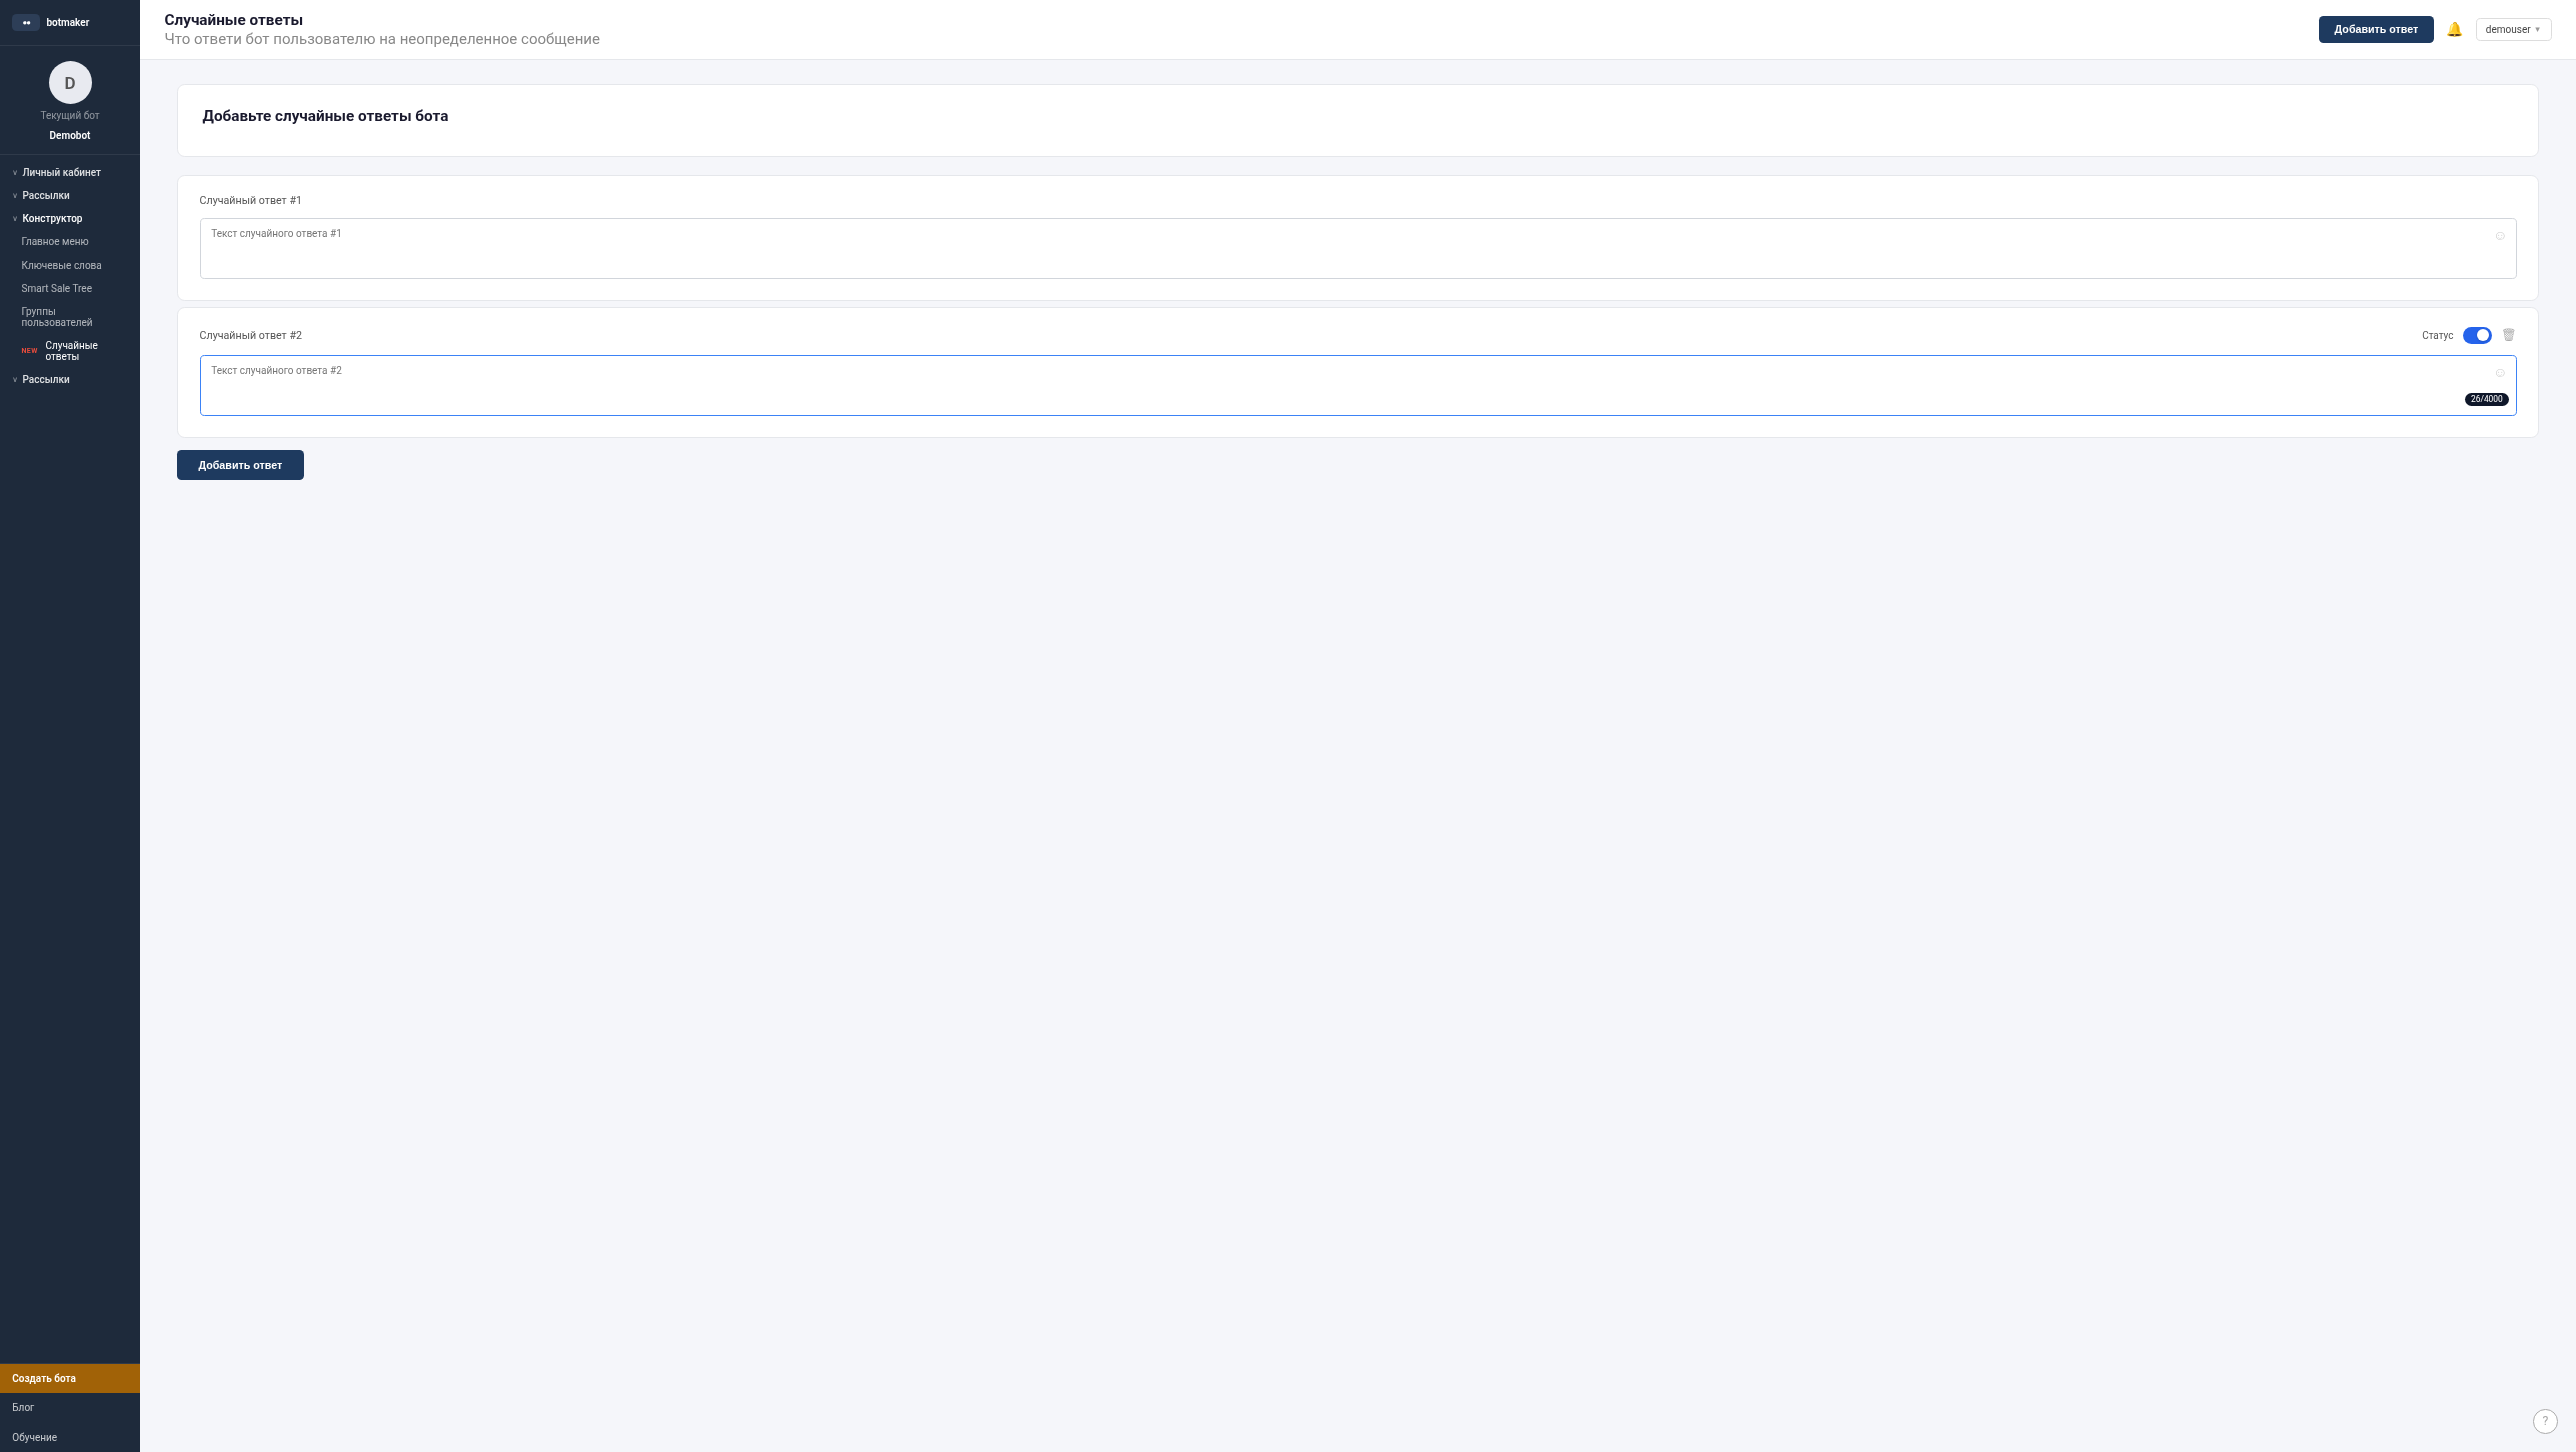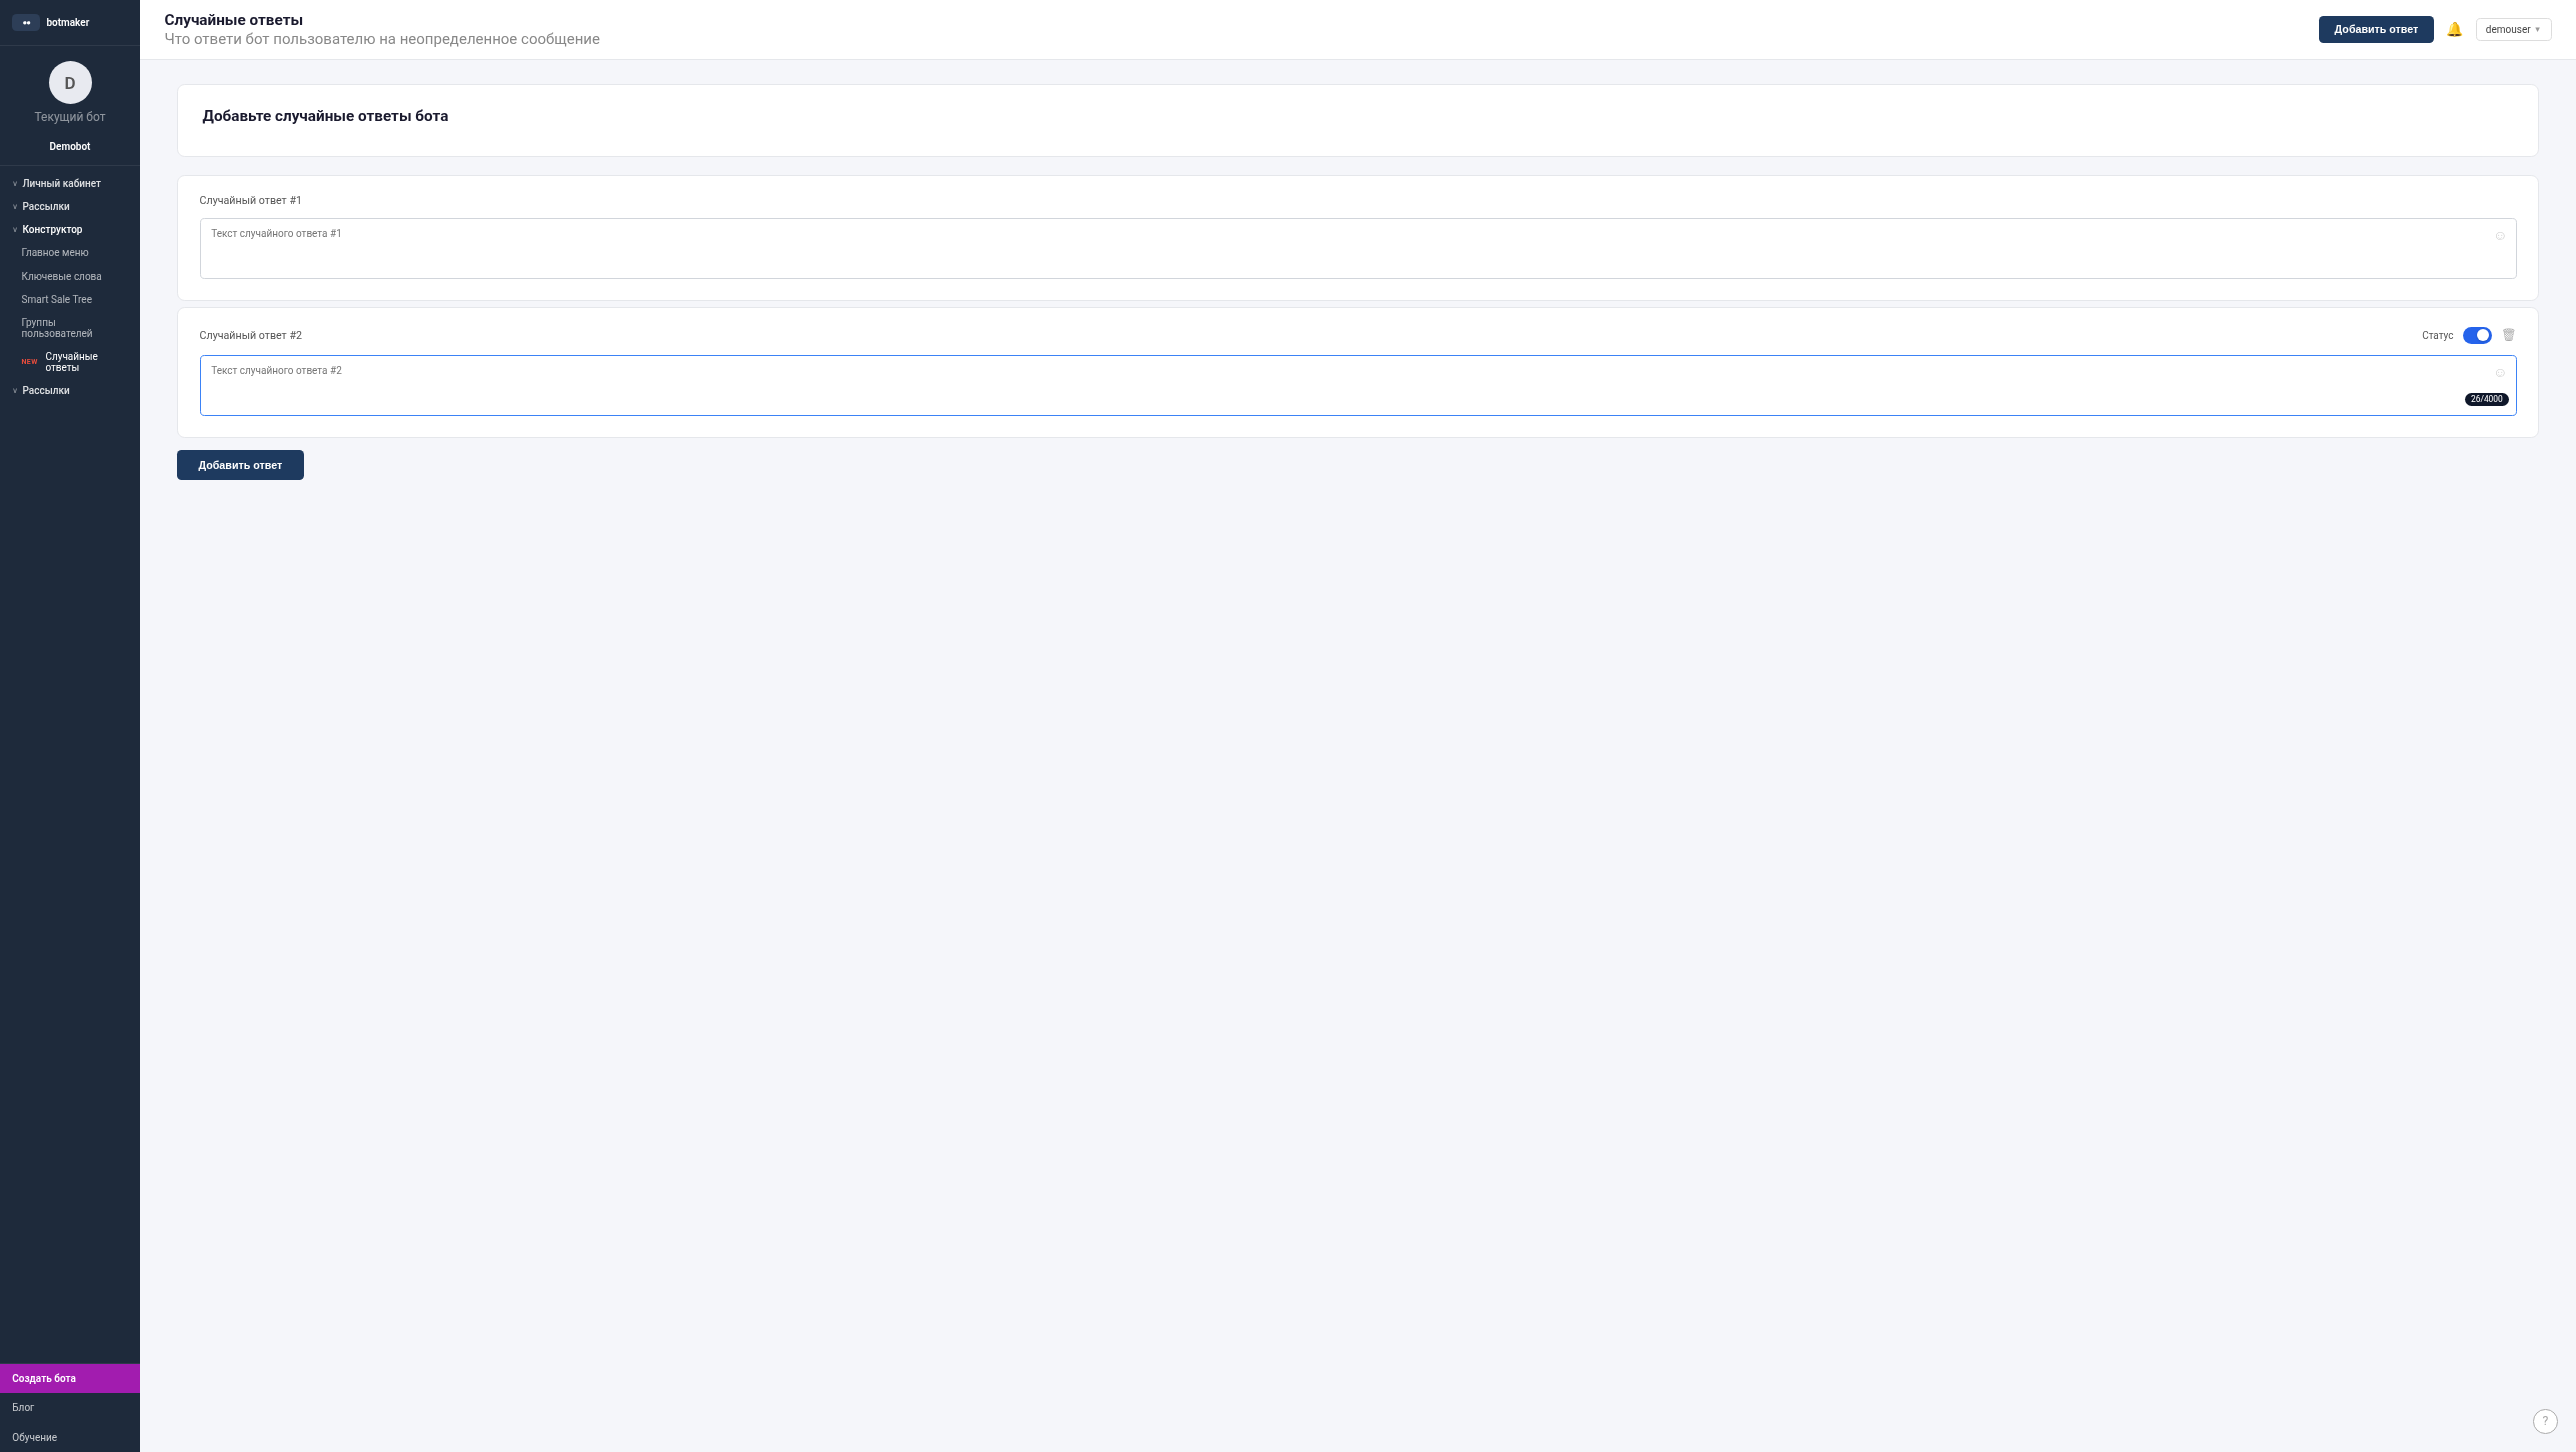--- a/index.html
+++ b/index.html
@@ -50,21 +50,21 @@
       border-radius: 50%;
       background: #e8eaf0;
       display: flex;
       align-items: center;
       justify-content: center;
       font-size: 17px;
       font-weight: 600;
       color: #555;
       margin-bottom: 6.1px;
     }
-    .bot-label { font-size: 12px; color: rgba(255,255,255,0.5); margin-bottom: 17px; }
+    .bot-label { font-size: 10px; color: rgba(255,255,255,0.5); margin-bottom: 9px; }
     .bot-name { font-size: 10px; font-weight: 600; color: #fff; }
 
     .nav-section {
       padding: 6.1px 0;
     }
     .nav-item {
       display: flex;
       align-items: center;
       padding: 6.1px 12.3px;
       font-size: 10px;
@@ -91,21 +91,21 @@
     }
     .sidebar-bottom-item {
       display: flex;
       align-items: center;
       padding: 9.2px 12.3px;
       font-size: 10px;
       color: rgba(255,255,255,0.75);
       cursor: pointer;
     }
     .sidebar-bottom-item.highlight {
-      background: #a21caf;
+      background: #a16207;
       color: #fff;
       font-weight: 600;
     }
 
     
     .main {
       flex: 1;
       display: flex;
       flex-direction: column;
       overflow: hidden;

